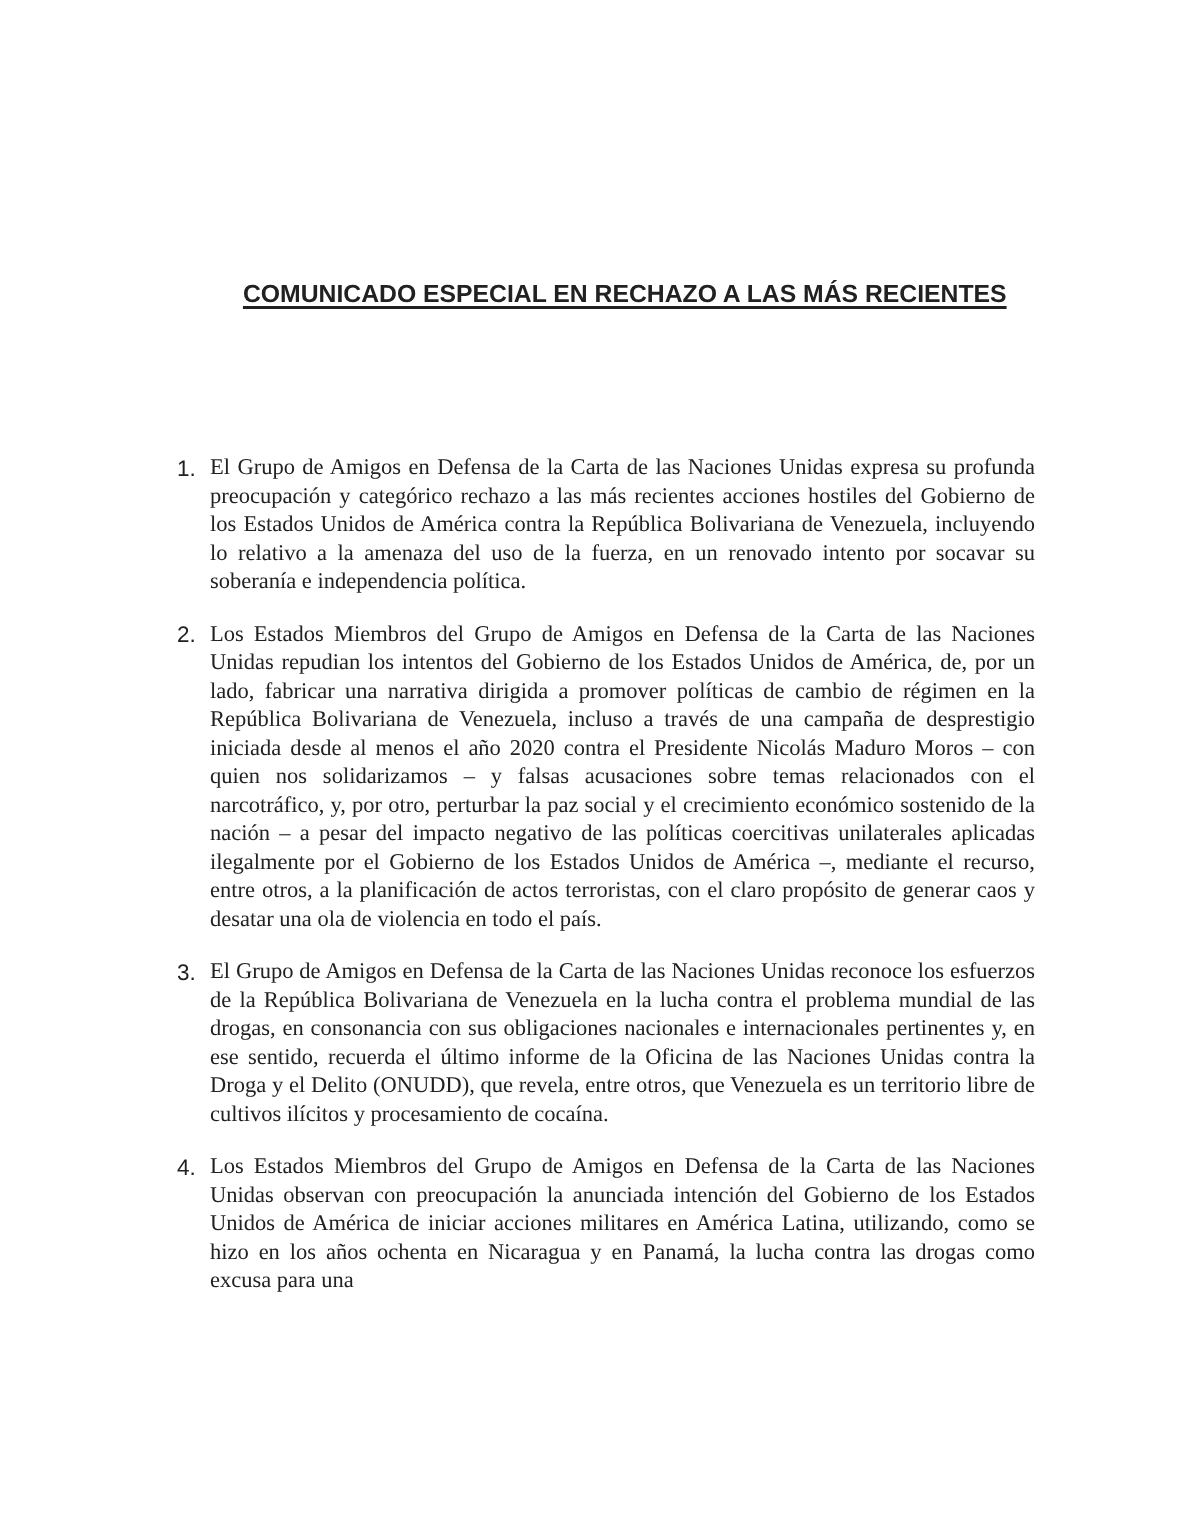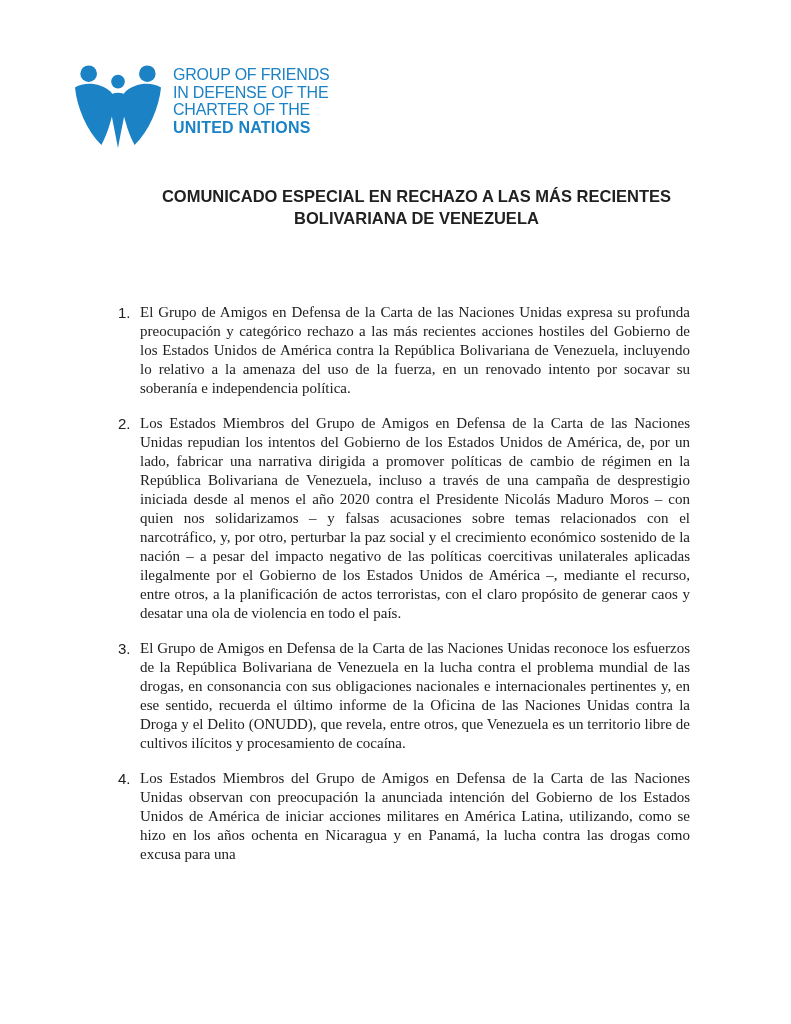--- a/index.html
+++ b/index.html
@@ -45,20 +45,21 @@
     top:186px;
     left:0;
     width:100%;
     text-align:center;
     font-weight:700;
     font-size:16.5px;
     line-height:21.5px;
     color:var(--ink);
   }
   .title-line span{
+    text-decoration:underline;
     text-decoration-thickness:1.5px;
     text-underline-offset:3px;
     margin-left:42px;
   }
   
   .paragraphs{
     position:absolute;
     top:303px;
     left:118px;
     width:572px;
@@ -79,46 +80,23 @@
     text-align:justify;
     text-justify:inter-word;
     font-family:Liberation Serif, serif;
   }
 </style>
 </head>
 <body>
 
 <div class="page">
 
-  <div class="logo">
-    <div class="logo-icon">
-      <svg width="92" height="88" viewBox="0 0 92 90" aria-hidden="true">
-
-        <circle class="fill" cx="16" cy="12" r="8.5"></circle>
-        <circle class="fill" cx="46" cy="20" r="7"></circle>
-        <circle class="fill" cx="76" cy="12" r="8.5"></circle>
-
-        <path class="fill" d="M2 26 C12 20 28 21 38 30 C42 34 43 40 42 45 C39 62 34 76 29 85 C14 70 4 46 2 26 Z"></path>
-
-        <path class="fill" d="M90 26 C80 20 64 21 54 30 C50 34 49 40 50 45 C53 62 58 76 63 85 C78 70 88 46 90 26 Z"></path>
-
-        <path class="fill" d="M36 36 C40 30 52 30 56 36 C54 48 50 66 46 88 C42 66 38 48 36 36 Z"></path>
-      </svg>
-    </div>
-    <div class="logo-text">
-      <div class="logo-line">GROUP OF FRIENDS</div>
-      <div class="logo-line">IN DEFENSE OF THE</div>
-      <div class="logo-line">CHARTER OF THE</div>
-      <div class="logo-line logo-line-bold">UNITED NATIONS</div>
-    </div>
-  </div>
 
   <div class="doc-title">
       <div class="title-line"><span>COMUNICADO ESPECIAL EN RECHAZO A LAS MÁS RECIENTES</span></div>
-      <div class="title-line"><span>BOLIVARIANA DE VENEZUELA</span></div>
     </div>
 
   <div class="paragraphs">
       <div class="para">
         <div class="num">1.</div>
         <div class="ptxt">El Grupo de Amigos en Defensa de la Carta de las Naciones Unidas expresa su profunda preocupación y categórico rechazo a las más recientes acciones hostiles del Gobierno de los Estados Unidos de América contra la República Bolivariana de Venezuela, incluyendo lo relativo a la amenaza del uso de la fuerza, en un renovado intento por socavar su soberanía e independencia política.</div>
       </div>
       <div class="para">
         <div class="num">2.</div>
         <div class="ptxt">Los Estados Miembros del Grupo de Amigos en Defensa de la Carta de las Naciones Unidas repudian los intentos del Gobierno de los Estados Unidos de América, de, por un lado, fabricar una narrativa dirigida a promover políticas de cambio de régimen en la República Bolivariana de Venezuela, incluso a través de una campaña de desprestigio iniciada desde al menos el año 2020 contra el Presidente Nicolás Maduro Moros – con quien nos solidarizamos – y falsas acusaciones sobre temas relacionados con el narcotráfico, y, por otro, perturbar la paz social y el crecimiento económico sostenido de la nación – a pesar del impacto negativo de las políticas coercitivas unilaterales aplicadas ilegalmente por el Gobierno de los Estados Unidos de América –, mediante el recurso, entre otros, a la planificación de actos terroristas, con el claro propósito de generar caos y desatar una ola de violencia en todo el país.</div>

